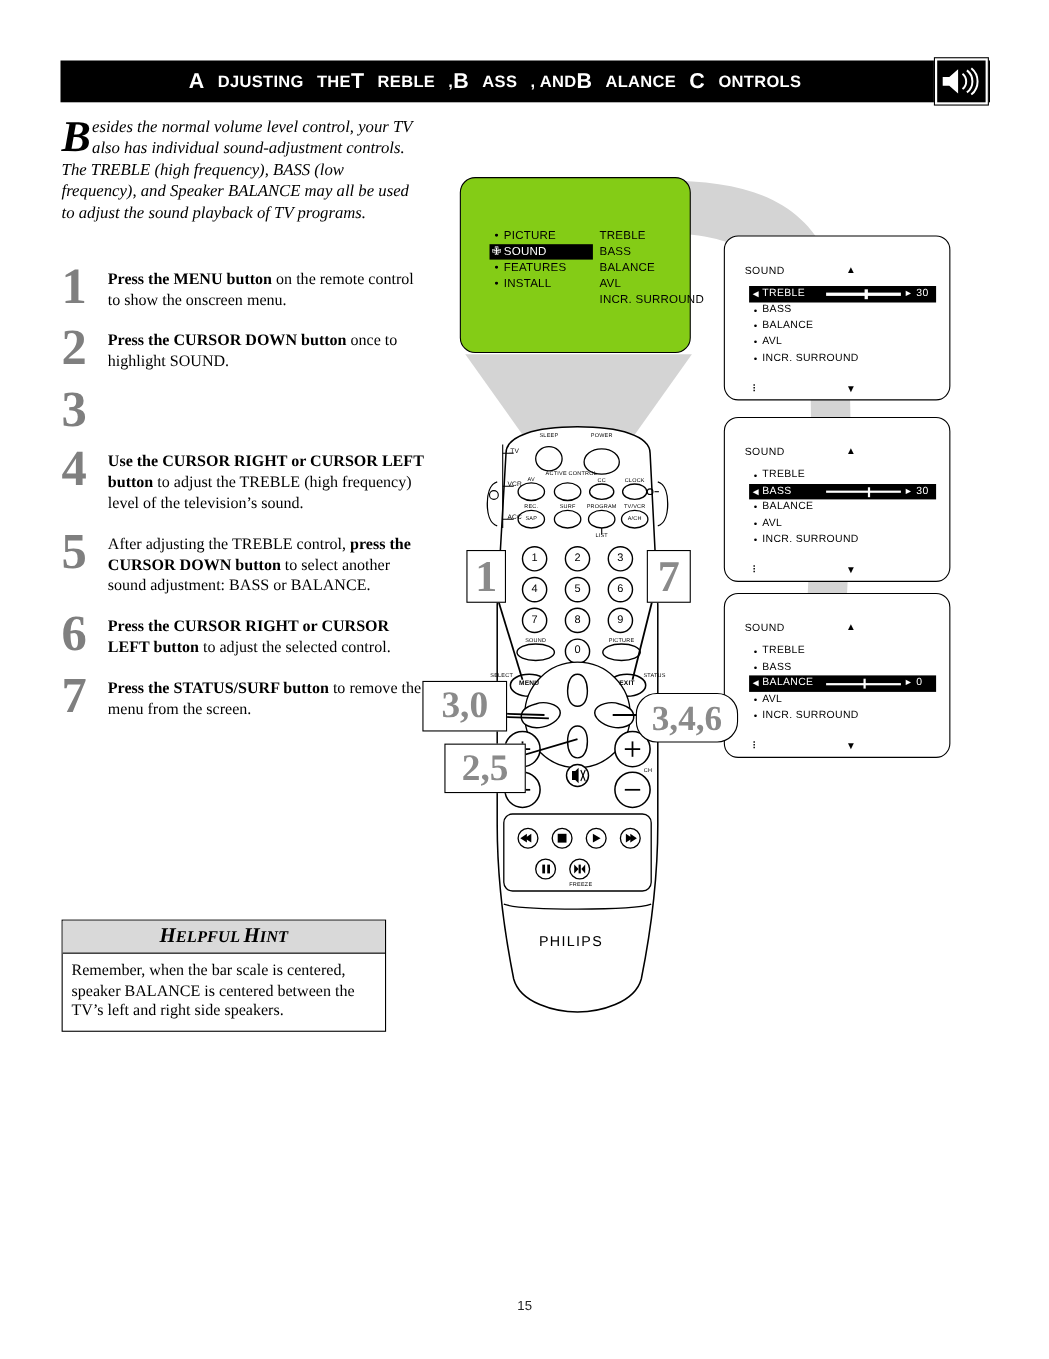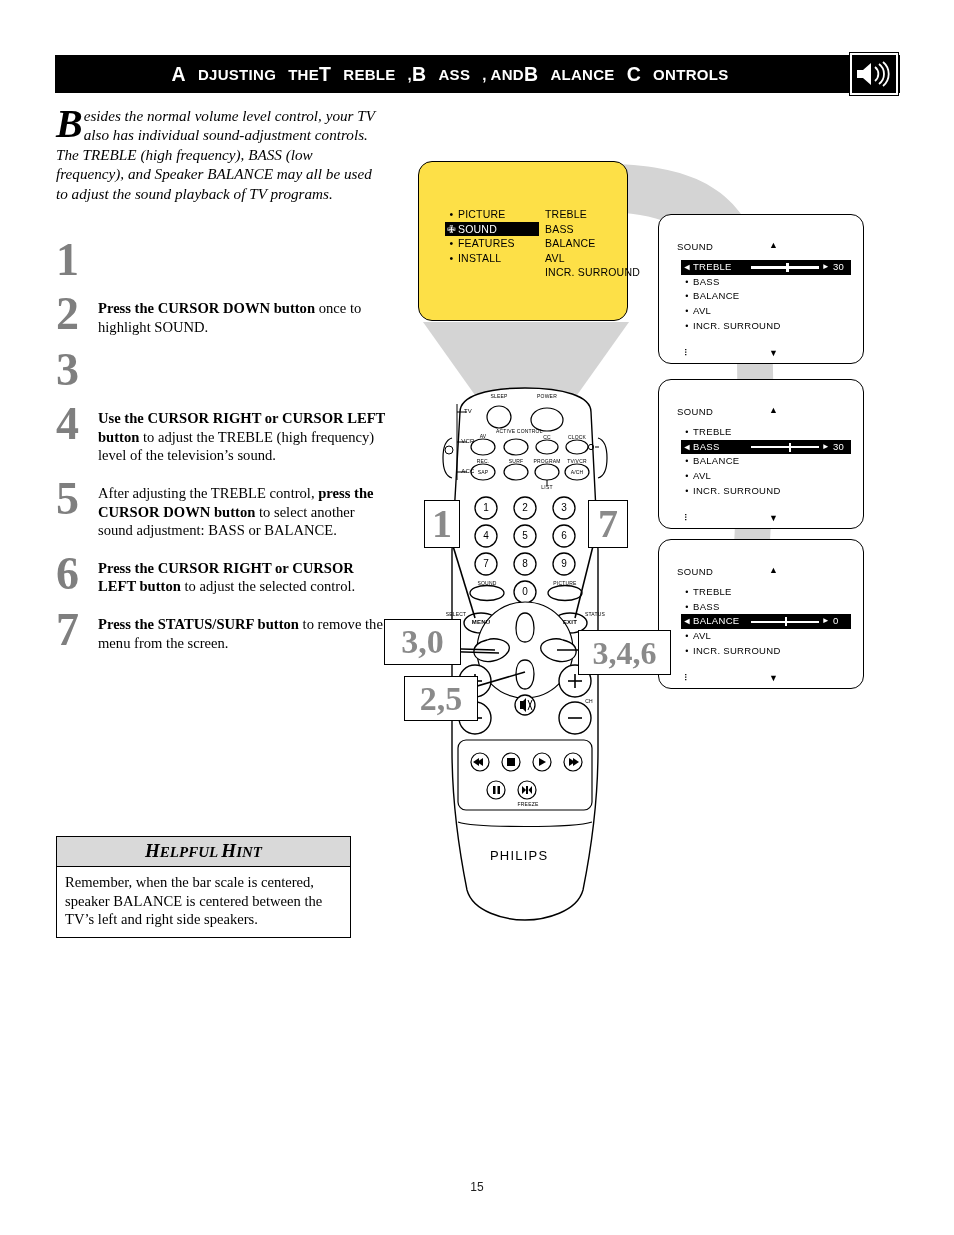--- a/index.html
+++ b/index.html
@@ -40,21 +40,21 @@
   
   .pageno{position:absolute;left:0;top:1180px;width:954px;text-align:center;
     font-family:"Liberation Sans",sans-serif;font-size:12px;color:#222;}
 
   
   .gfx{position:absolute;left:395px;top:150px;width:520px;height:790px;}
   .gfx svg{position:absolute;left:0;top:0;}
 
   
   .tvmenu{position:absolute;left:418px;top:161px;width:208px;height:158px;border:1.6px solid #000;
-    border-radius:14px;background:#fde047;}
+    border-radius:14px;background:#84cc16;}
   .tvmenu .shadow{position:absolute;left:4px;top:4px;width:208px;height:158px;background:#000;border-radius:14px;z-index:-1;}
   .osd{font-family:"Liberation Sans",sans-serif;font-size:10.5px;letter-spacing:.2px;}
   .tv-left{position:absolute;left:26px;top:45px;width:94px;}
   .tv-right{position:absolute;left:126px;top:45px;width:100px;}
   .tv-row{height:14.5px;line-height:14.5px;white-space:nowrap;}
   .tv-row .bullet{display:inline-block;width:13px;text-align:center;}
   .tv-row.hl{background:#000;color:#fff;padding-right:4px;}
 
   
   .panel{position:absolute;width:204px;height:148px;border:1.6px solid #000;border-radius:13px;background:#fff;}
@@ -79,21 +79,21 @@
   .p-foot .a{width:12px;text-align:center;}
   .p-foot .b{margin-left:76px;}
 
   
   .callout{position:absolute;background:#fff;border:1.4px solid #000;color:#8a8a8a;font-weight:bold;
     font-family:"Liberation Serif",serif;display:flex;align-items:center;justify-content:center;line-height:1;}
   .c1{left:424px;top:500px;width:34px;height:46px;font-size:40px;}
   .c7{left:588px;top:500px;width:38px;height:46px;font-size:40px;}
   .c46{left:384px;top:619px;width:75px;height:44px;font-size:34px;}
   .c25{left:404px;top:676px;width:72px;height:43px;font-size:34px;}
-  .c346{left:578px;top:630px;width:91px;height:43px;font-size:32px;}
+  .c346{left:578px;top:630px;width:91px;height:43px;font-size:32px;border-radius:19px;}
 
   
   .rl{position:absolute;font-family:"Liberation Sans",sans-serif;font-size:5px;color:#000;
     letter-spacing:.2px;white-space:nowrap;text-align:center;}
   .rl6{font-size:6px;}
   .philips{position:absolute;left:0;top:0;font-family:"Liberation Sans",sans-serif;font-weight:normal;
     font-size:13px;letter-spacing:1.2px;}
 </style>
 </head>
 <body>
@@ -129,20 +129,21 @@
     </div>
   </div>
 
   <div class="intro">
     <span class="dropcap">B</span><span>esides the normal volume level control, your TV also has individual sound-adjustment controls.  The TREBLE (high frequency), BASS (low frequency), and Speaker BALANCE may all be used to adjust the sound playback of TV programs.</span>
   </div>
 
   <div class="steps" id="stepsList">
       <div class="step">
         <div class="step-num">1</div>
+        <div class="step-txt"><b>Press the MENU button</b><span> on the remote control to show the onscreen menu.</span></div>
       </div>
       <div class="step">
         <div class="step-num">2</div>
         <div class="step-txt"><b>Press the CURSOR DOWN button</b><span> once to highlight SOUND.</span></div>
       </div>
       <div class="step">
         <div class="step-num">3</div>
       </div>
       <div class="step">
         <div class="step-num">4</div>

